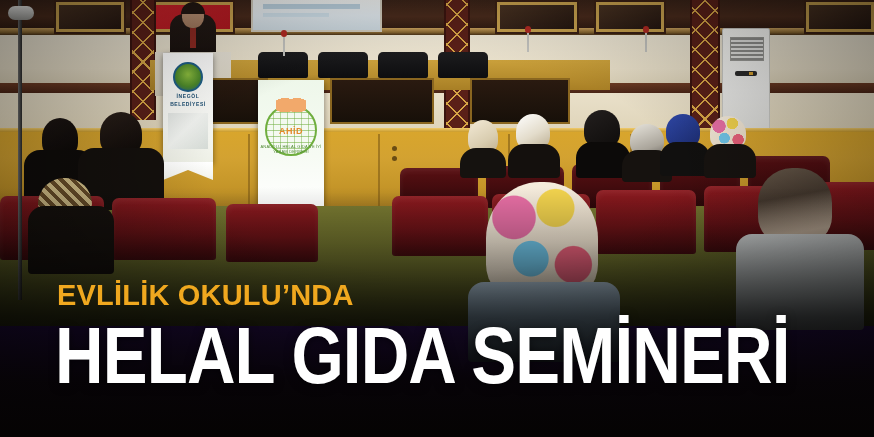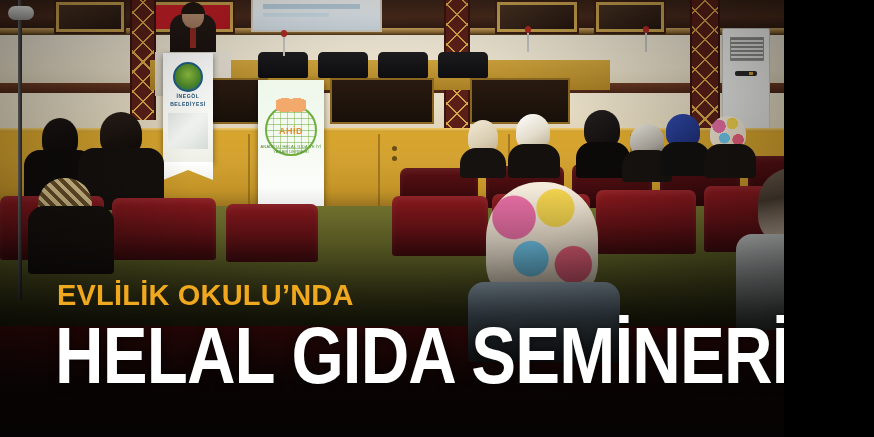--- a/index.html
+++ b/index.html
@@ -1,22 +1,22 @@
 <!DOCTYPE html>
 <html><head>
 <meta charset="utf-8">
 <style>
   html,body{margin:0;padding:0;background:#000;}
   body{font-family:"Liberation Sans",sans-serif;}
 
   #stage{
     position:relative;
-    width:784px;height:437px;
+    width:874px;height:437px;
     overflow:hidden;
-    background:#b91c1c;
+    background:#4c1d95;
   }
 
   
   .scene{position:absolute;inset:0;overflow:hidden;}
 
   
   .wall-dark-top{
     position:absolute;left:0;top:0;width:874px;height:30px;
     background:linear-gradient(180deg,#3a2318 0%,#4a2b1c 55%,#2e1a11 100%);
   }

